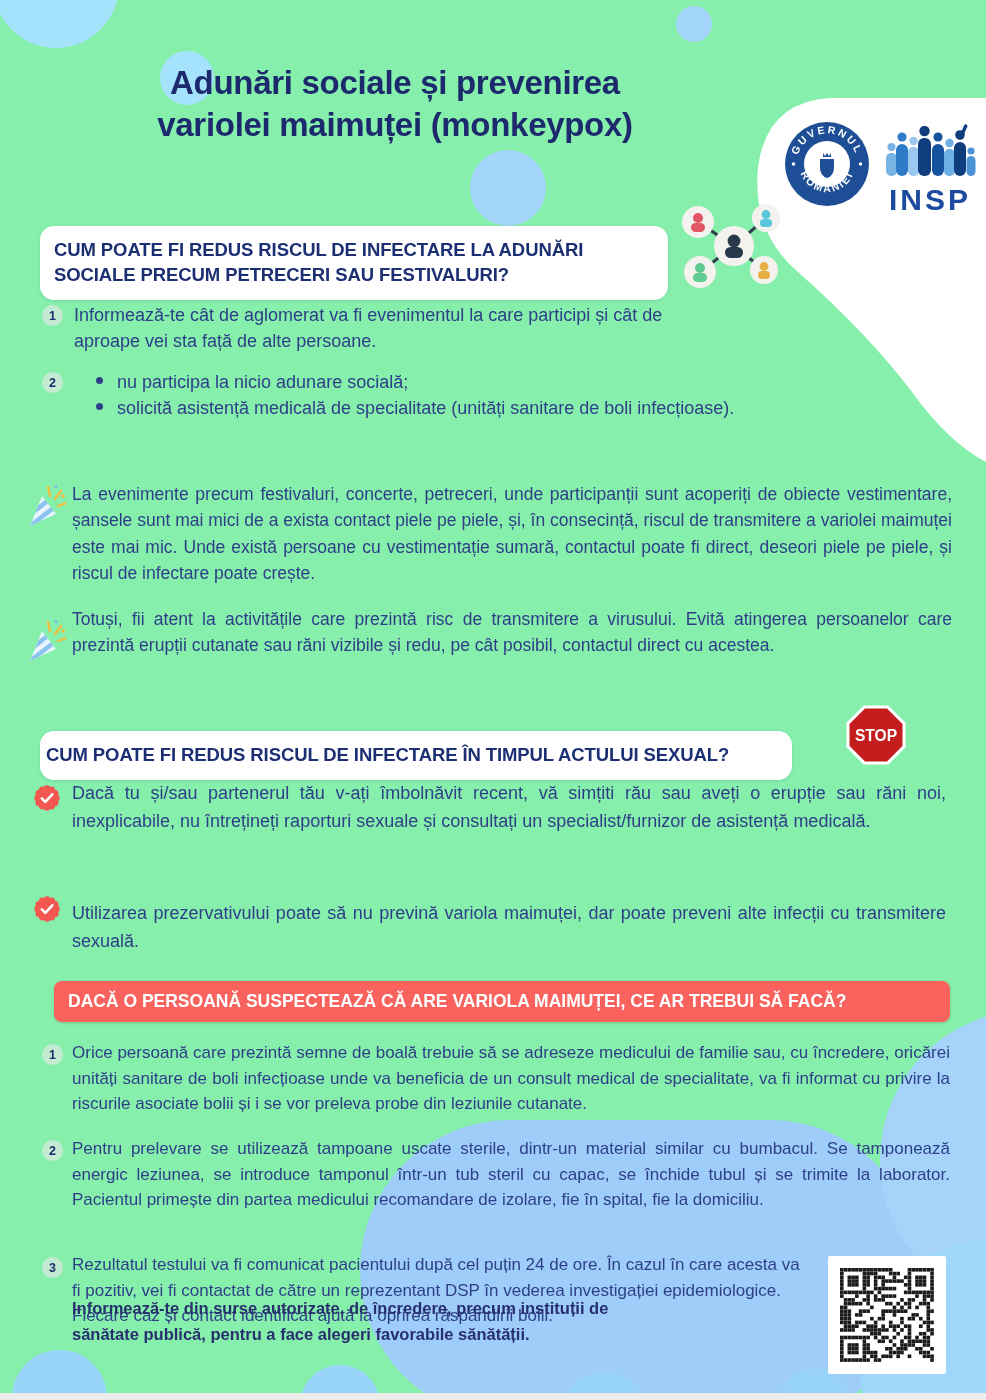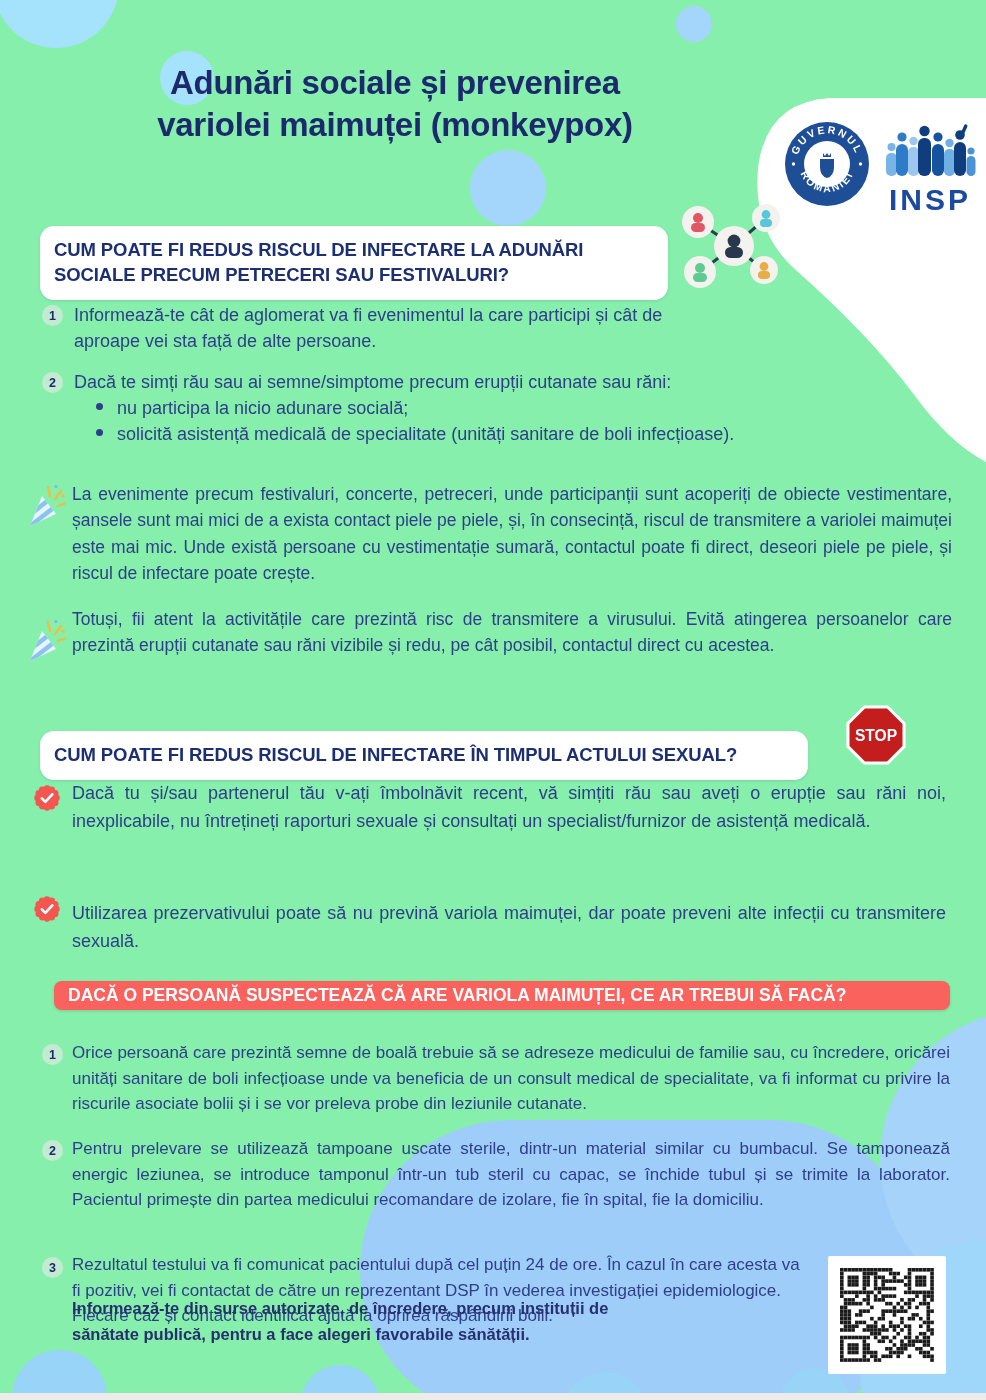--- a/index.html
+++ b/index.html
@@ -26,21 +26,21 @@
     background:#c3ebd2;color:#1d2a6d;font-size:12.5px;font-weight:700;
     display:flex;align-items:center;justify-content:center;z-index:2;
   }
   .body-text{position:absolute;z-index:2;font-size:18px;line-height:1.45;color:#2e3f88;}
   .just{text-align:justify;}
   .bullet-row{display:flex;align-items:flex-start;padding-left:22px;}
   .bullet-dot{width:7px;height:7px;border-radius:50%;background:#2e3f88;margin:8px 14px 0 0;flex:none;}
   .red-header{
     position:absolute;left:54px;top:981px;width:868px;z-index:2;
     background:#f9625d;color:#fff;font-weight:700;font-size:17.5px;
-    border-radius:8px;padding:4px 14px;white-space:nowrap;
+    border-radius:8px;padding:10px 14px;white-space:nowrap;
     box-shadow:0 1px 3px rgba(120,30,30,.2);
   }
   .footer-text{
     position:absolute;left:72px;top:1296px;width:545px;z-index:2;
     font-weight:700;color:#272f6d;font-size:16.5px;line-height:1.55;
   }
   .qr-box{
     position:absolute;left:828px;top:1256px;width:118px;height:118px;z-index:2;
     background:#fff;border-radius:2px;display:flex;align-items:center;justify-content:center;
   }
@@ -145,21 +145,20 @@
 
   <div class="badge-num" style="left:42px;top:305px;">
     <span>1</span>
   </div>
   <div class="body-text" style="left:74px;top:302px;width:640px;">Informează-te cât de aglomerat va fi evenimentul la care participi și cât de aproape vei sta față de alte persoane.</div>
 
   <div class="badge-num" style="left:42px;top:372px;">
     <span>2</span>
   </div>
   <div class="body-text" style="left:74px;top:369px;width:800px;">
-    <div>Dacă te simți rău sau ai semne/simptome precum erupții cutanate sau răni:</div>
     <div class="bullet-row">
       <span class="bullet-dot"></span>
       <span>nu participa la nicio adunare socială;</span>
     </div>
     <div class="bullet-row">
       <span class="bullet-dot"></span>
       <span>solicită asistență medicală de specialitate (unități sanitare de boli infecțioase).</span>
     </div>
   </div>
 
@@ -200,21 +199,21 @@
     <g stroke="#f2bd3f" stroke-width="2.4" stroke-linecap="round">
       <line x1="24" y1="12" x2="22" y2="3"></line>
         <line x1="29" y1="15" x2="35" y2="7"></line>
         <line x1="32" y1="22" x2="40" y2="19"></line>
     </g>
     <circle cx="37" cy="12" r="1.8" fill="#f2bd3f"></circle>
       <circle cx="30" cy="2.5" r="1.6" fill="#7fb6ea"></circle>
   </svg>
   <div class="body-text just" style="left:72px;top:606px;width:880px;font-size:17.5px;line-height:1.5;">Totuși, fii atent la activitățile care prezintă risc de transmitere a virusului. Evită atingerea persoanelor care prezintă erupții cutanate sau răni vizibile și redu, pe cât posibil, contactul direct cu acestea.</div>
 
-  <div class="whitebox" style="left:40px;top:707px;width:740px;padding:12px 14px;">
+  <div class="whitebox" style="left:40px;top:707px;width:740px;padding:12px 6px;">
     <div class="hdr-text" style="white-space:nowrap;">CUM POATE FI REDUS RISCUL DE INFECTARE ÎN TIMPUL ACTULUI SEXUAL?</div>
   </div>
   <svg class="layer" style="left:842px;top:701px;" width="68" height="68" viewBox="0 0 68 68">
     <polygon points="63.6,46.3 46.3,63.6 21.7,63.6 4.4,46.3 4.4,21.7 21.7,4.4 46.3,4.4 63.6,21.7" fill="#ffffff"></polygon>
     <polygon points="60.5,45 45,60.5 23,60.5 7.5,45 7.5,23 23,7.5 45,7.5 60.5,23" fill="#c41d1d"></polygon>
     <text transform="scale(0.92 1)" x="37" y="40.5" text-anchor="middle" font-size="17" font-weight="bold" fill="#ffffff">STOP</text>
   </svg>
 
   <svg class="layer" style="left:34px;top:785px;" width="26" height="26" viewBox="0 0 26 26">
     <g fill="#f4574f">

